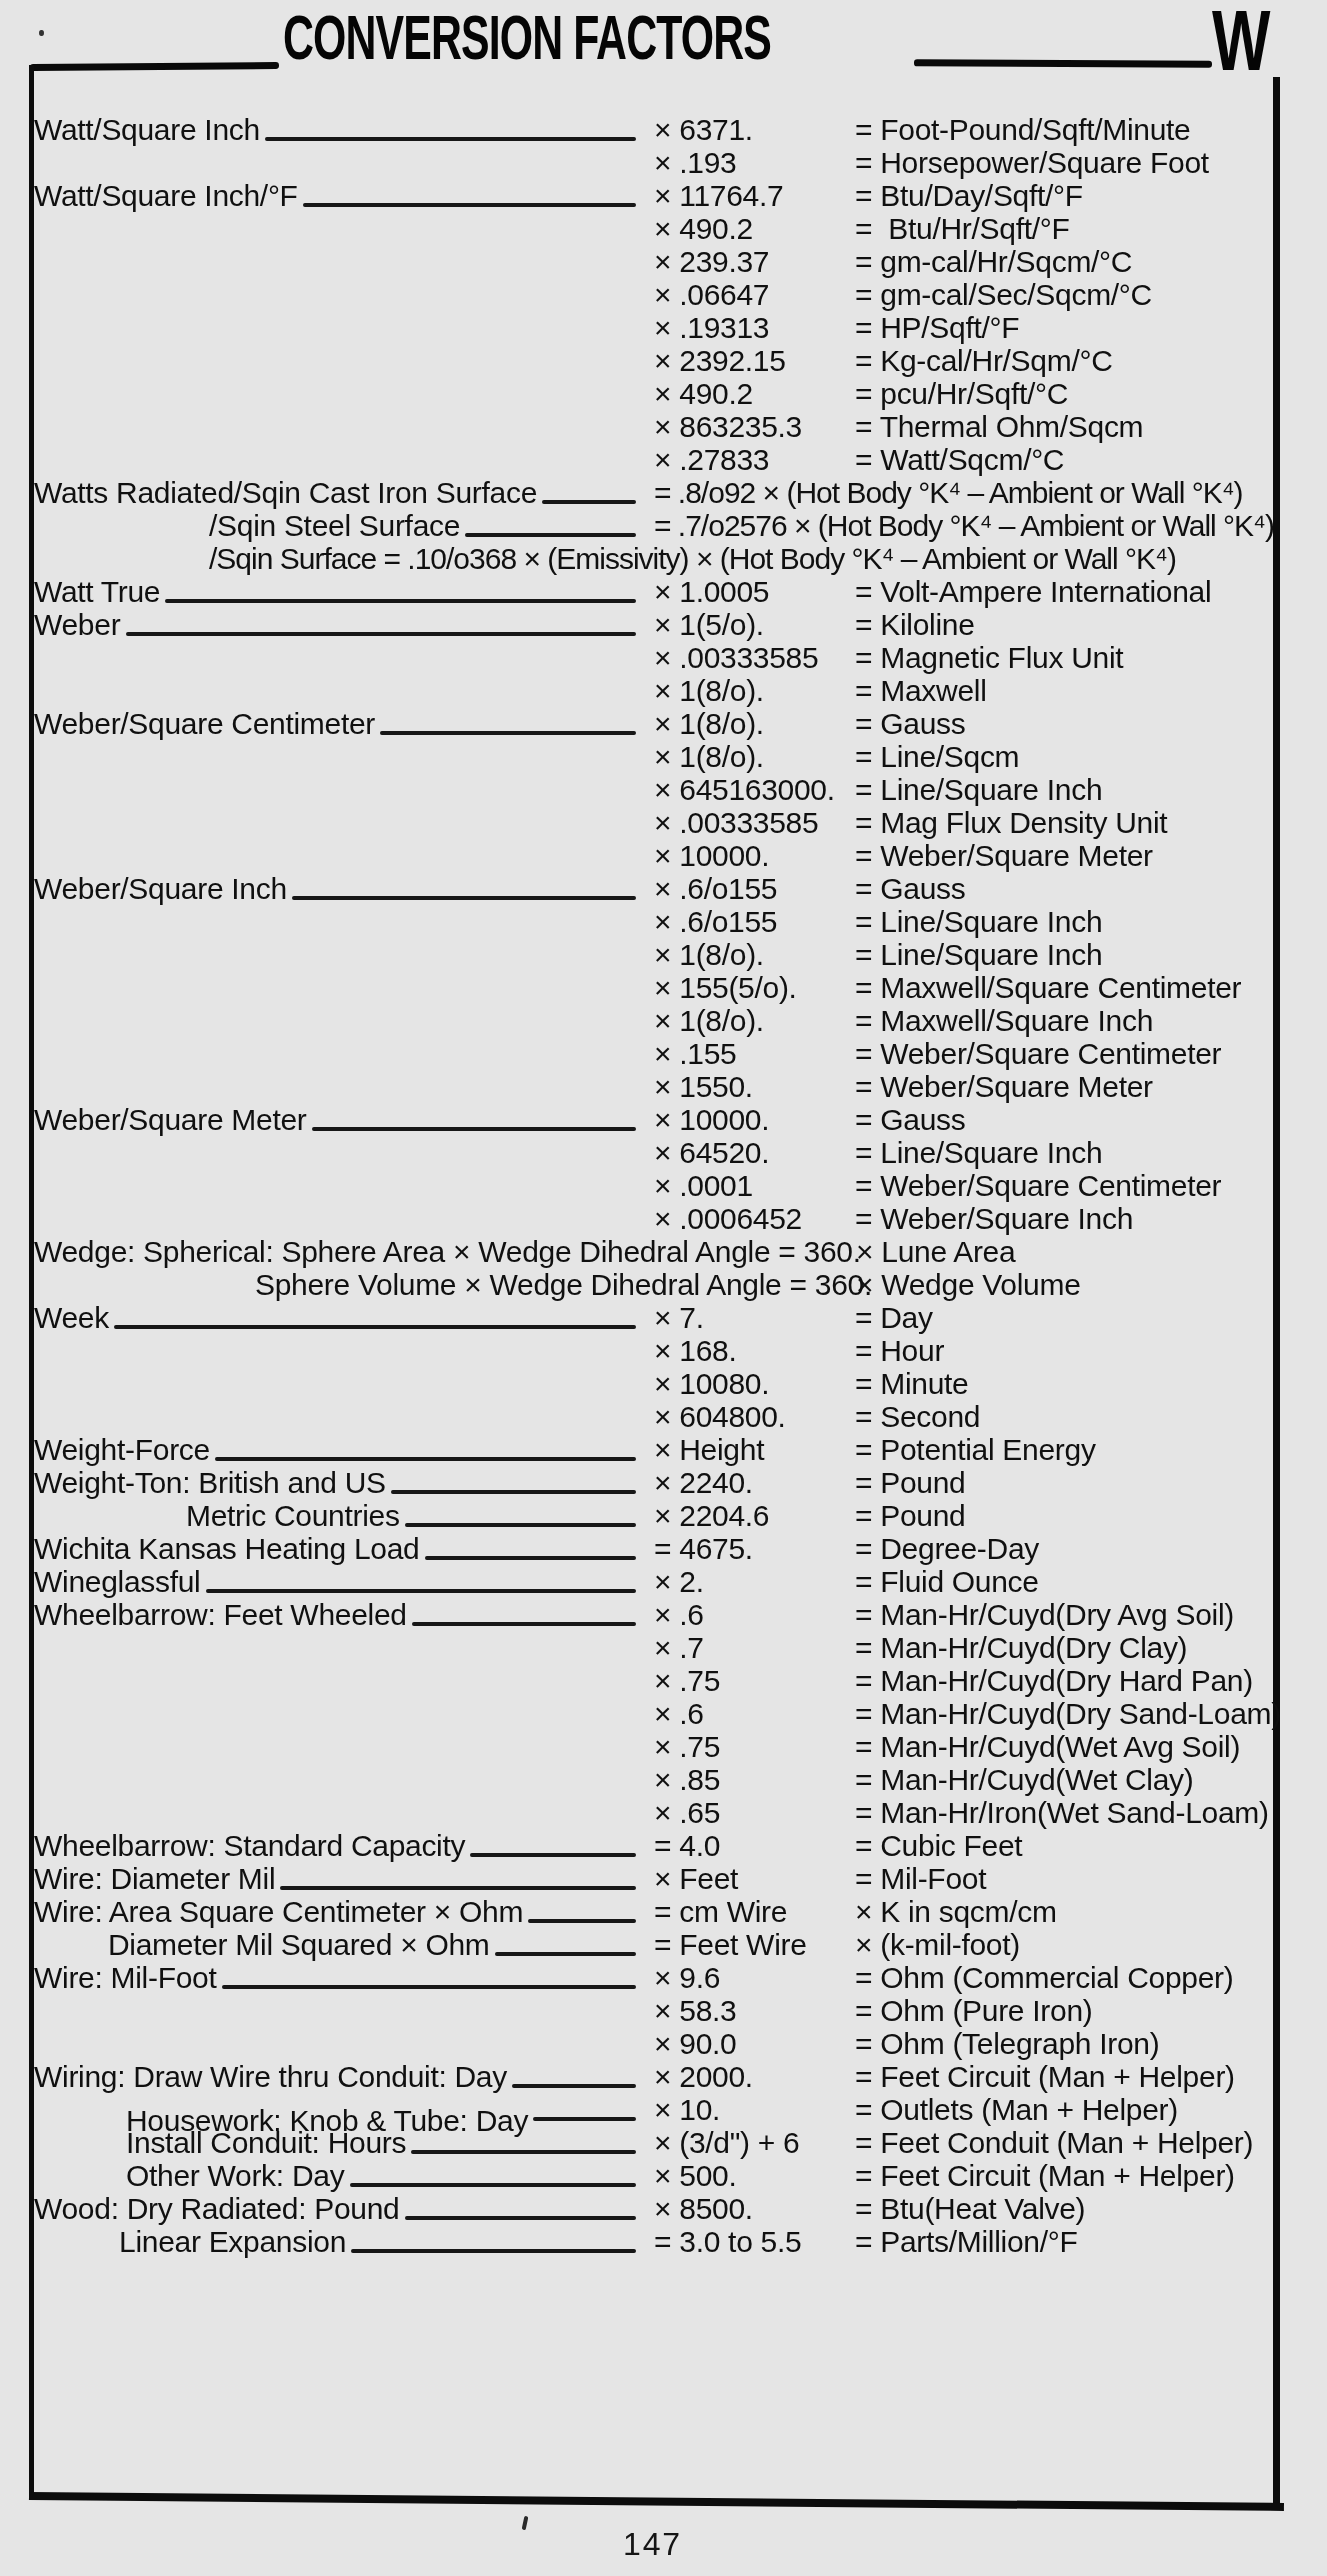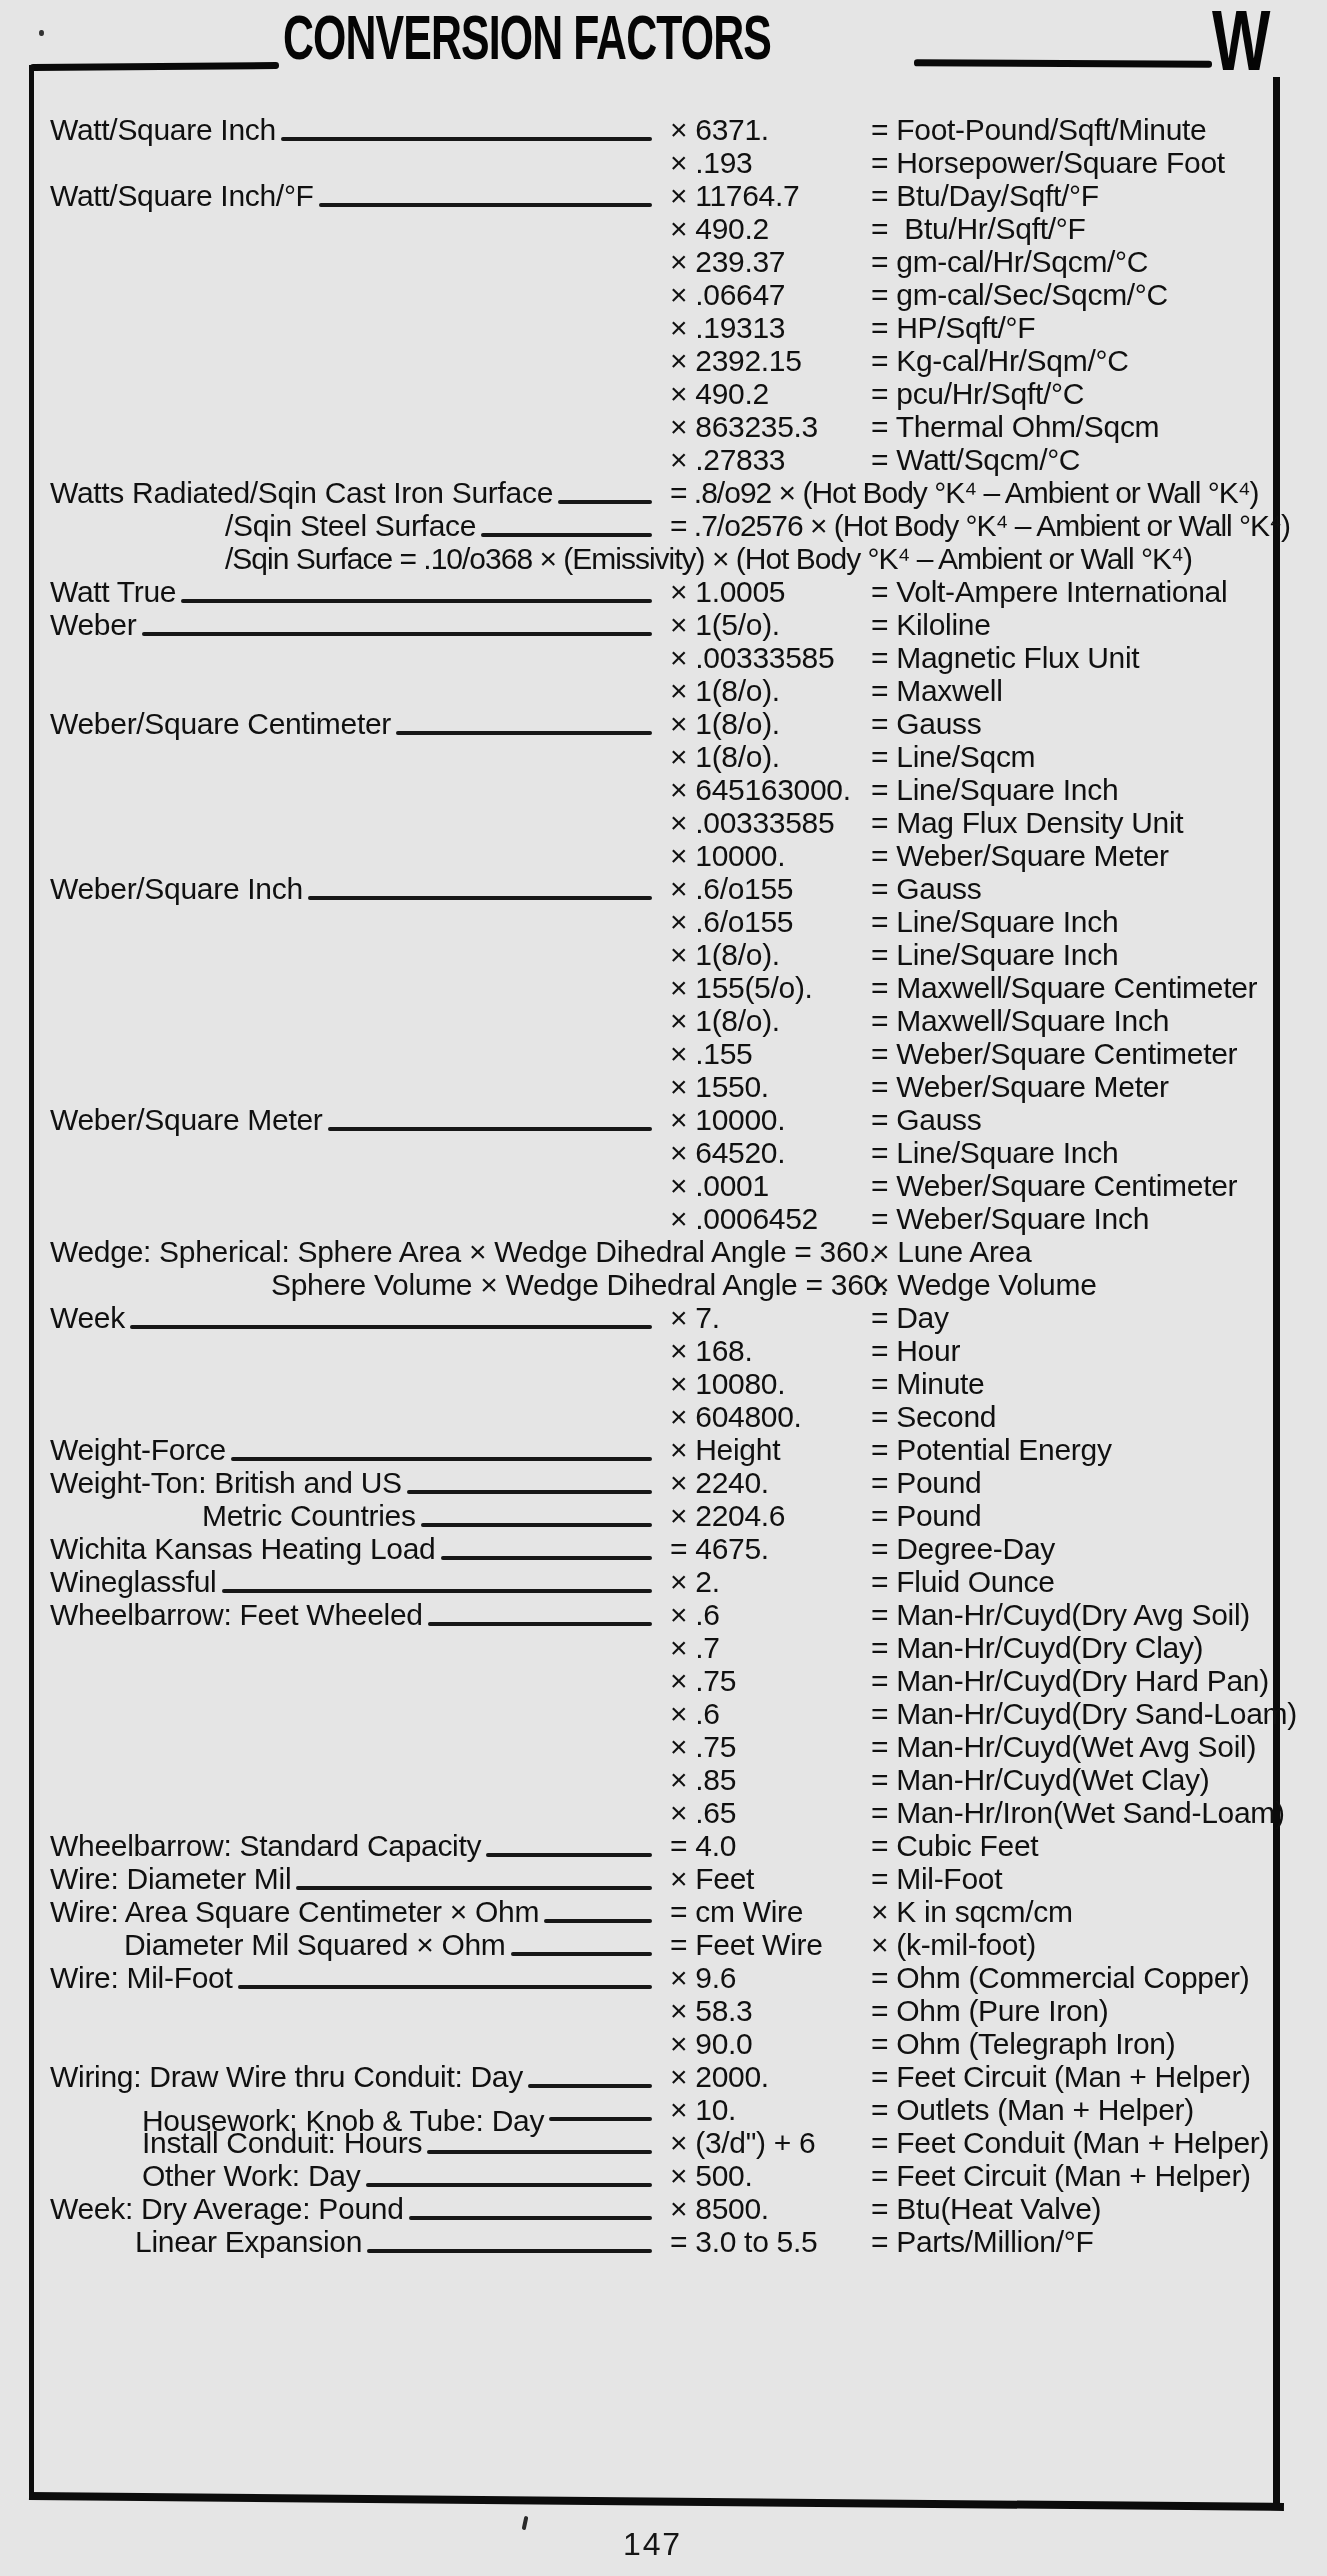--- a/index.html
+++ b/index.html
@@ -16,21 +16,21 @@
   .letter{position:absolute;left:1212px;top:-9px;font-size:86px;font-weight:bold;color:#050505;
           transform:scaleX(.72);transform-origin:left top;}
 
   
   .border-left{position:absolute;left:28.6px;top:65px;width:5.8px;height:2435px;background:#0c0c0c;}
   .border-right{position:absolute;left:1273px;top:77px;width:6.5px;height:2427px;background:#0c0c0c;}
   .border-bottom{position:absolute;left:28.6px;top:2492px;width:1255px;height:8.4px;background:#0c0c0c;
                  transform:rotate(.5deg);transform-origin:left center;}
 
   
-  .rows{position:absolute;left:50px;top:114px;width:1233px;}
+  .rows{position:absolute;left:34px;top:114px;width:1233px;}
   .row{display:flex;height:33px;font-size:30px;line-height:32px;letter-spacing:-0.3px;white-space:pre;}
   .left{flex:0 0 620px;display:flex;min-width:0;}
   .left.wide{flex:0 0 822px;}
   .left.full{flex:1 1 auto;}
   .left.full .label{letter-spacing:-1px;}
   .label{white-space:pre;}
   .leader{flex:1 1 auto;min-width:11.7px;height:0;align-self:flex-end;
           border-bottom:4.5px solid #171717;margin:0 18px 6.5px 5.2px;border-radius:1.9px;}
   .factor{flex:0 0 201px;}
   .factor.grow{flex:1 0 auto;letter-spacing:-1px;}
@@ -118,20 +118,20 @@
       <div class="row"><div class="left"><span class="label">Wire: Diameter Mil</span><span class="leader"></span></div><span class="factor">× Feet</span><span class="result">= Mil-Foot</span></div>
       <div class="row"><div class="left"><span class="label">Wire: Area Square Centimeter × Ohm</span><span class="leader"></span></div><span class="factor">= cm Wire</span><span class="result">× K in sqcm/cm</span></div>
       <div class="row"><div class="left"><span class="label" style="margin-left: 74px;">Diameter Mil Squared × Ohm</span><span class="leader"></span></div><span class="factor">= Feet Wire</span><span class="result">× (k-mil-foot)</span></div>
       <div class="row"><div class="left"><span class="label">Wire: Mil-Foot</span><span class="leader"></span></div><span class="factor">× 9.6</span><span class="result">= Ohm (Commercial Copper)</span></div>
       <div class="row"><div class="left"><span class="label"></span></div><span class="factor">× 58.3</span><span class="result">= Ohm (Pure Iron)</span></div>
       <div class="row"><div class="left"><span class="label"></span></div><span class="factor">× 90.0</span><span class="result">= Ohm (Telegraph Iron)</span></div>
       <div class="row"><div class="left"><span class="label">Wiring: Draw Wire thru Conduit: Day</span><span class="leader"></span></div><span class="factor">× 2000.</span><span class="result">= Feet Circuit (Man + Helper)</span></div>
       <div class="row"><div class="left"><span class="label" style="margin-left: 92px; margin-top: 11px;">Housework: Knob &amp; Tube: Day</span><span class="leader"></span></div><span class="factor">× 10.</span><span class="result">= Outlets (Man + Helper)</span></div>
       <div class="row"><div class="left"><span class="label" style="margin-left: 92px;">Install Conduit: Hours</span><span class="leader"></span></div><span class="factor">× (3/d") + 6</span><span class="result">= Feet Conduit (Man + Helper)</span></div>
       <div class="row"><div class="left"><span class="label" style="margin-left: 92px;">Other Work: Day</span><span class="leader"></span></div><span class="factor">× 500.</span><span class="result">= Feet Circuit (Man + Helper)</span></div>
-      <div class="row"><div class="left"><span class="label">Week: Dry Average: Pound</span><span class="leader"></span></div><span class="factor">× 8500.</span><span class="result">= Btu(Heat Valve)</span></div>
+      <div class="row"><div class="left"><span class="label">Wood: Dry Radiated: Pound</span><span class="leader"></span></div><span class="factor">× 8500.</span><span class="result">= Btu(Heat Valve)</span></div>
       <div class="row"><div class="left"><span class="label" style="margin-left: 85px;">Linear Expansion</span><span class="leader"></span></div><span class="factor">= 3.0 to 5.5</span><span class="result">= Parts/Million/°F</span></div>
     </div>
 
   <div class="speck-tick"></div>
   <div class="pagenum">147</div>
 </div>
 
 
 </body></html>

